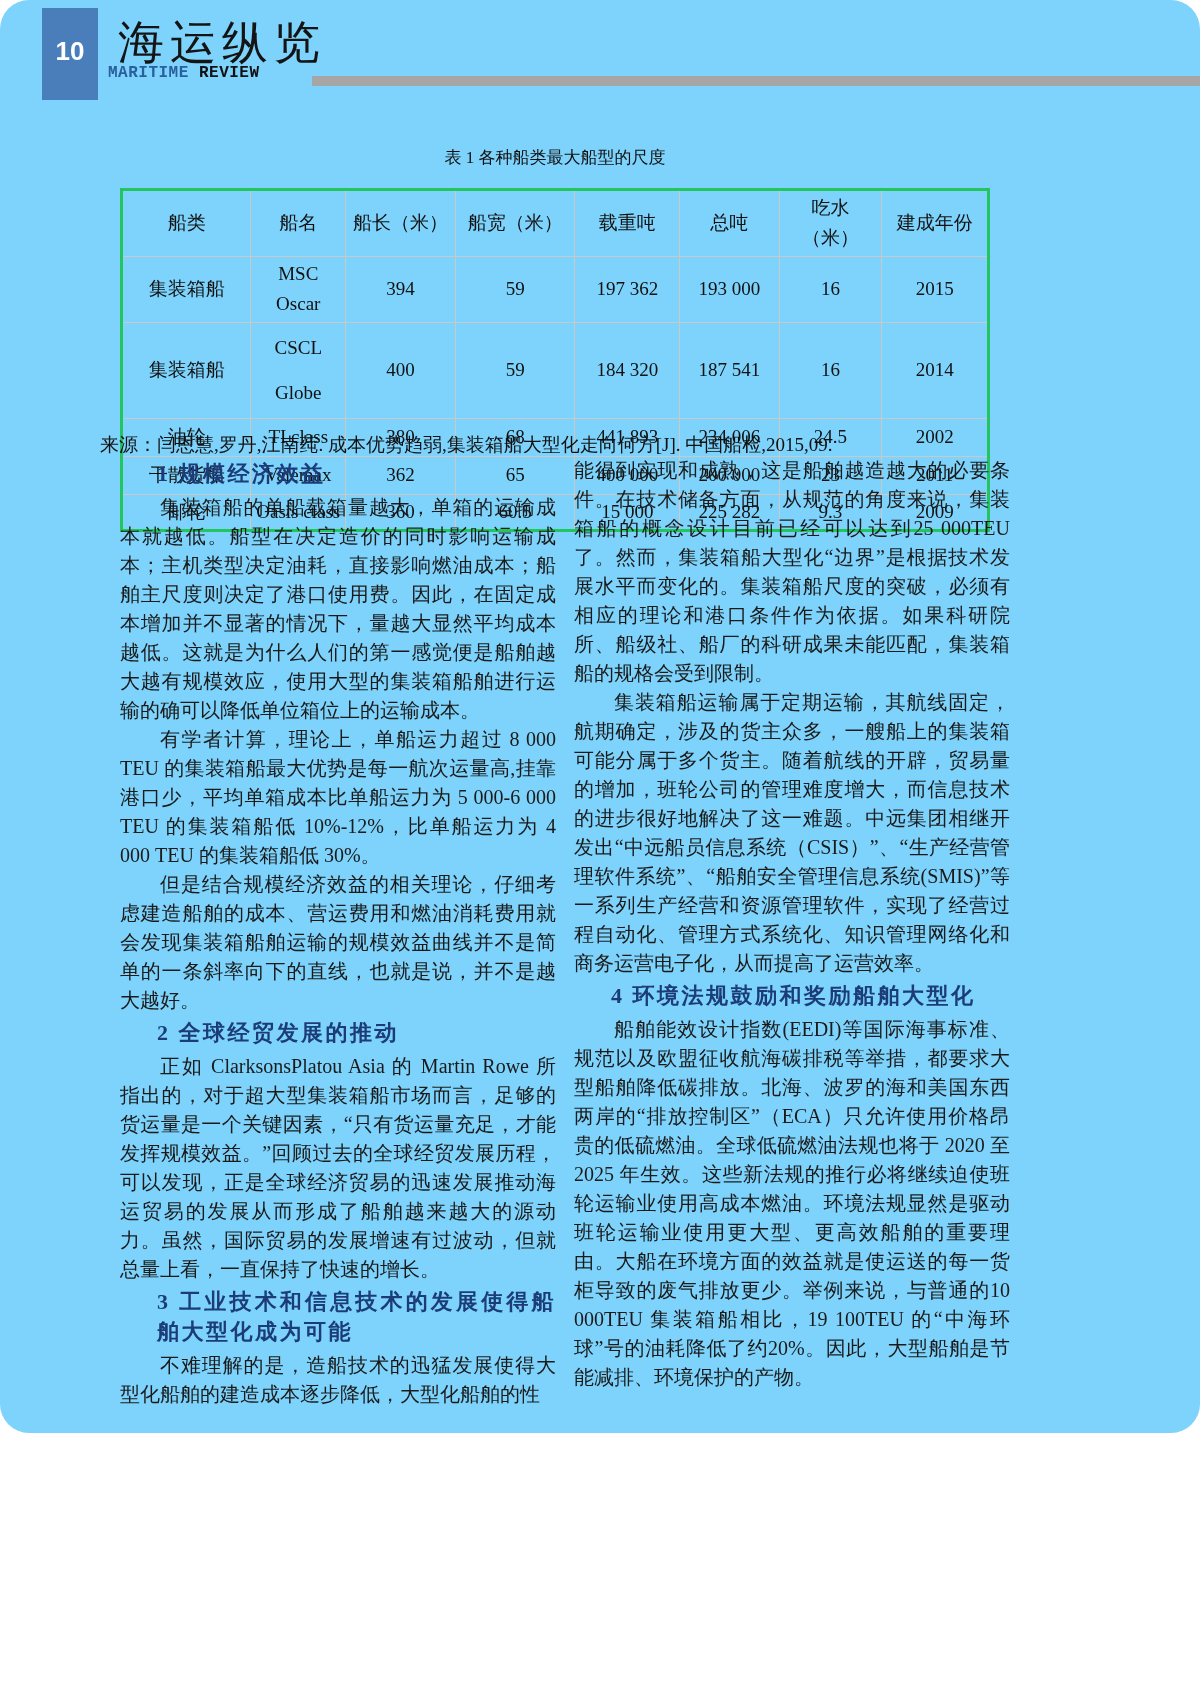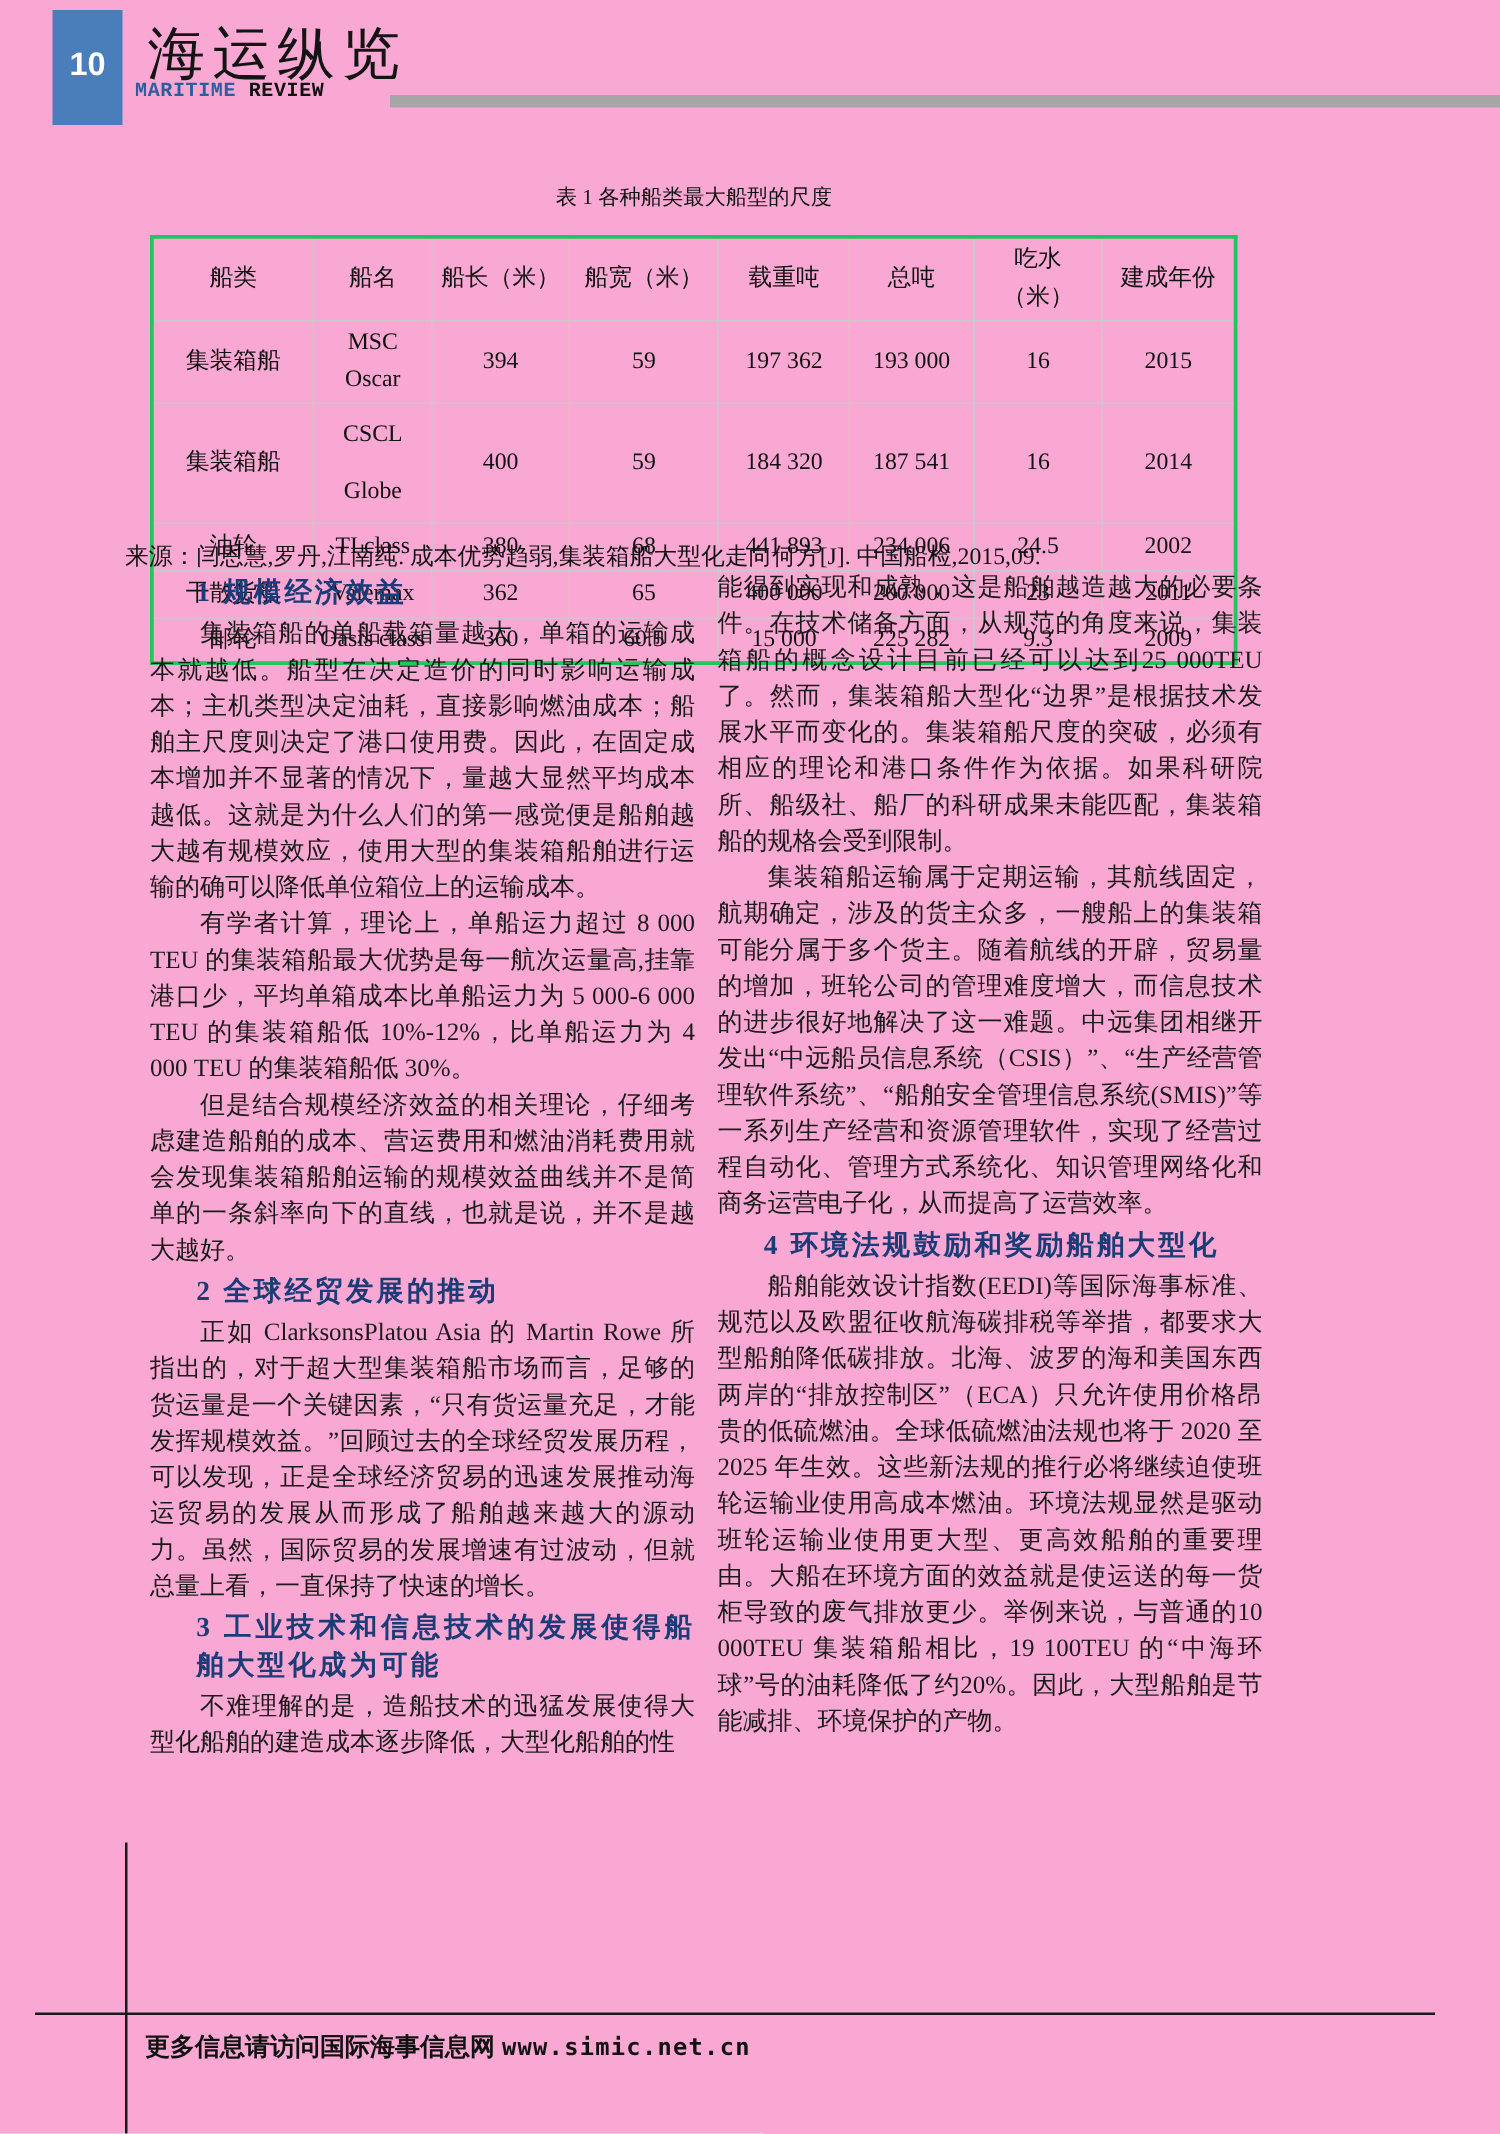--- a/index.html
+++ b/index.html
@@ -1,24 +1,25 @@
 <!DOCTYPE html>
 <html><head>
 <meta charset="utf-8">
 <style>
   * { margin: 0; padding: 0; box-sizing: border-box; }
   html, body { background: #ffffff; }
   .page {
     position: relative;
     width: 1200px;
-    height: 1707px;
-    background: #f9a8d4;
+    height: 1433px;
+    background: #7dd3fc;
     font-family: "Liberation Serif", "DejaVu Serif", serif;
     color: #1a1a1a;
     overflow: hidden;
+    border-radius: 29px;
   }
 
   
   .page-num-badge {
     position: absolute; left: 42px; top: 8px;
     width: 56px; height: 92px;
     background: #4a7ebb;
     display: flex; align-items: center; justify-content: center;
   }
   .page-num-badge span {

